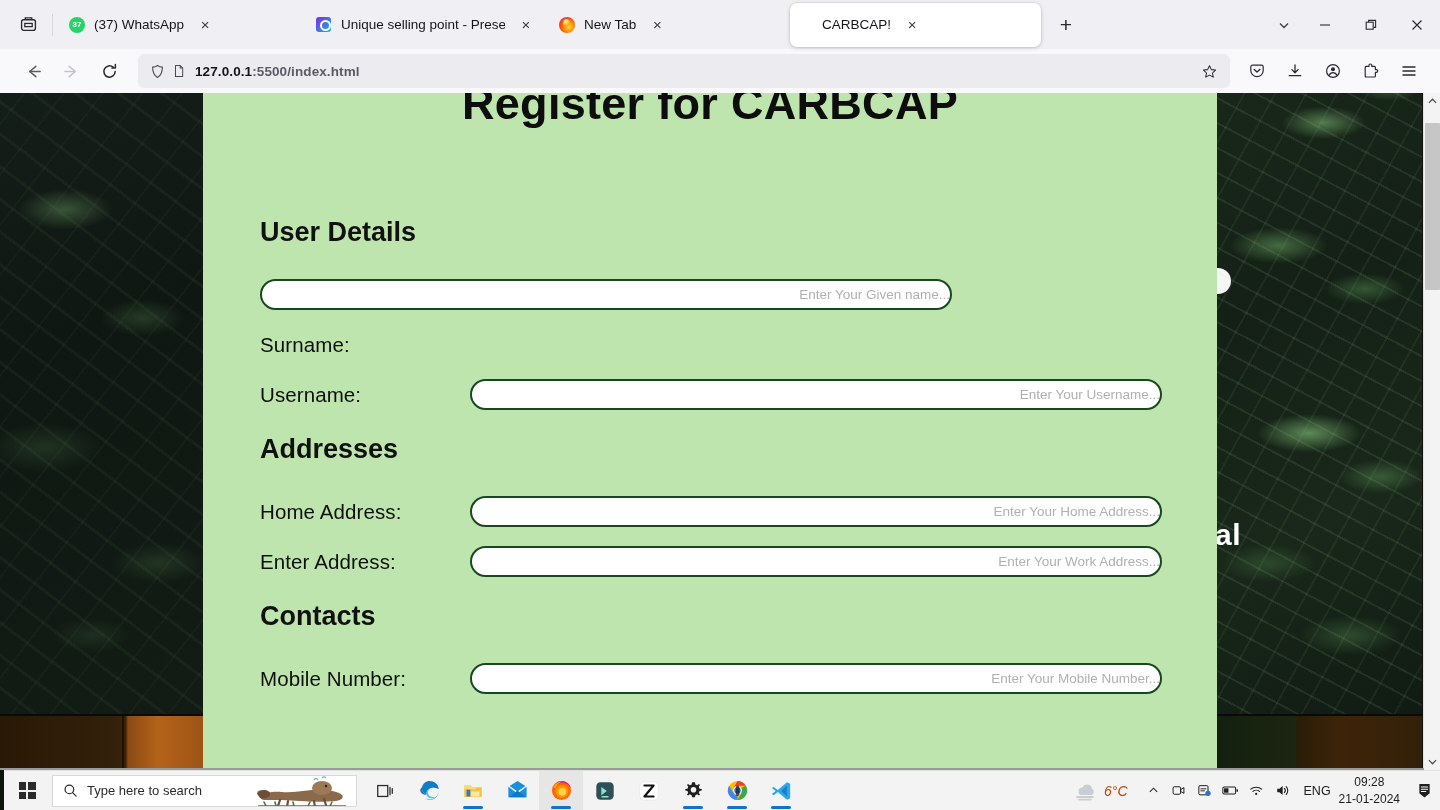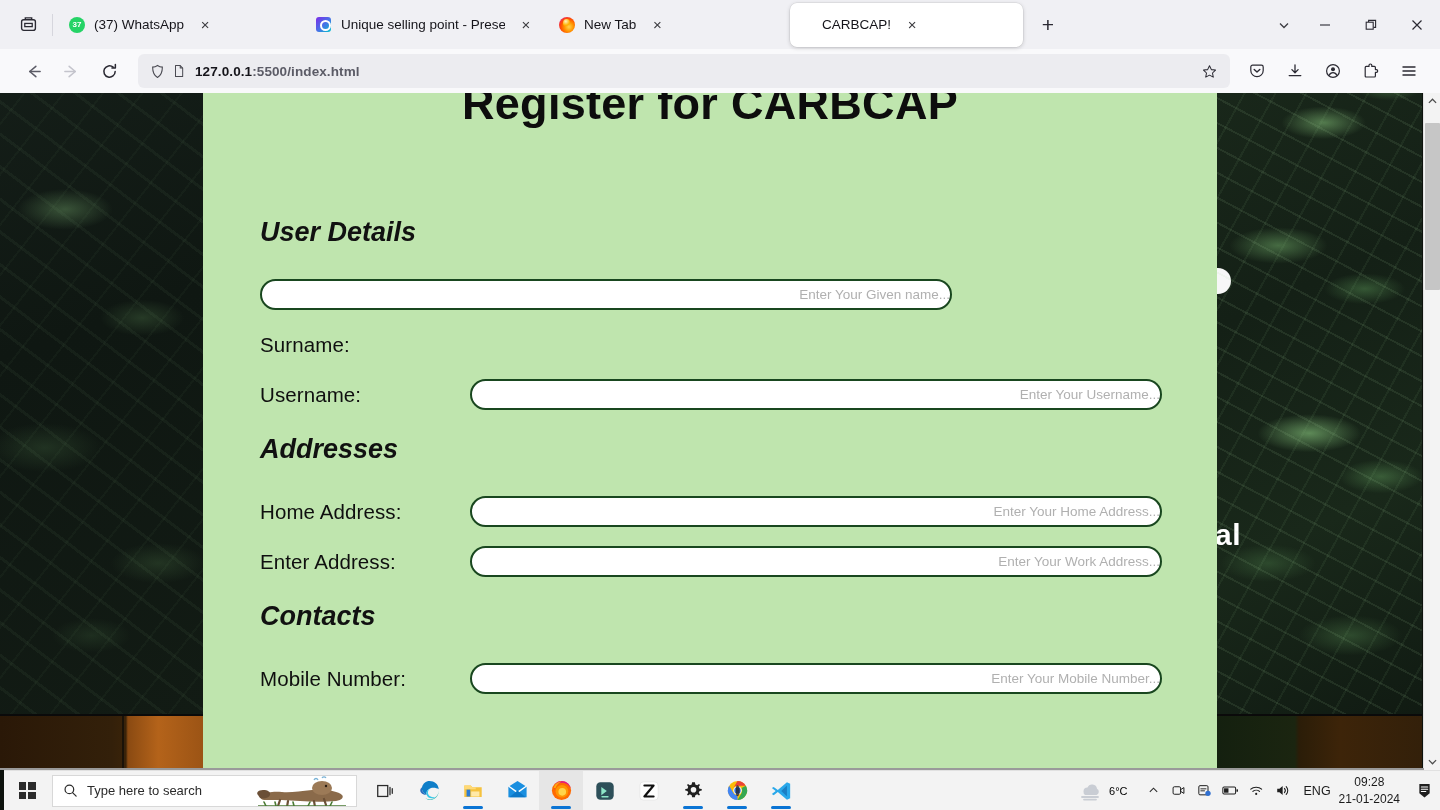--- a/index.html
+++ b/index.html
@@ -122,21 +122,21 @@
   }
   .tab.active {
     background: #ffffff; border-radius: 7px; height: 44px;
     box-shadow: 0 1px 4px rgba(0,0,0,.18), 0 0 0 .5px rgba(0,0,0,.08);
   }
   .tab.active .tab-title { color: #15141a; }
 
   .tab-w1 { width: 245px; }
   .tab-w2 { width: 241px; }
   .tab-w3 { width: 241px; }
-  .tab-w4 { width: 233px; padding-left: 32px; }
+  .tab-w4 { width: 251px; padding-left: 32px; }
 
   
   .fav-whatsapp {
     width: 16px; height: 16px; border-radius: 50%;
     background: #25d366; display: flex; align-items: center; justify-content: center;
     color: #fff; font-size: 8px; font-weight: 700;
   }
   .fav-canva {
     width: 15px; height: 15px; border-radius: 3px;
     background: linear-gradient(135deg, #7d2ae8 0%, #4b6ee8 50%, #01c4cc 100%);
@@ -210,21 +210,21 @@
   .page {
     position: absolute; left: 203px; top: 0; width: 1014px; min-height: 722px;
     background: #bfe5ae;
   }
   .page-title {
     text-align: center; font-size: 45px; font-weight: 700; color: #0d0d0d;
     letter-spacing: .3px; margin-top: -14px; padding-top: 0; line-height: 1.1;
     font-family: "Liberation Sans", sans-serif;
   }
   .section-head {
-    font-size: 27px; font-weight: 700; color: #111; margin-left: 57px; font-style: italic;
+    font-size: 27px; font-weight: 700; color: #111; margin-left: 57px;
   }
   .gap-after-title { height: 88px; }
 
   .field-row { display: flex; align-items: center; height: 50px; margin-left: 57px; }
   .field-label {
     width: 210px; font-size: 20.5px; color: #0f0f0f; font-weight: 400;
     font-family: "Liberation Sans", sans-serif; letter-spacing: .1px;
   }
   .field-input {
     width: 692px; height: 31px; border-radius: 16px;
@@ -283,21 +283,21 @@
   }
   .tb-app.active { background: #e6e6e6; }
   .tb-app .underline {
     position: absolute; bottom: 2px; left: 12px; width: 20px; height: 3px; border-radius: 2px; background: #0a74d4;
   }
   .tb-app .ico { width: 24px; height: 24px; display: flex; align-items: center; justify-content: center; }
 
   .tray { margin-left: auto; display: flex; align-items: center; height: 40px; padding-right: 6px; }
   .weather { display: flex; align-items: center; gap: 6px; margin-right: 14px; }
   .weather .cloud { width: 26px; height: 22px; position: relative; }
-  .weather .temp { font-size: 11px; color: #000000; }
+  .weather .temp { font-size: 14px; color: #c2410c; font-style: italic; }
   .tray-chev { width: 24px; display: flex; align-items: center; justify-content: center; color: #2b2b2b; font-size: 11px; }
   .tray-ico { width: 26px; height: 40px; display: flex; align-items: center; justify-content: center; color: #1f1f1f; }
   .tray-lang { font-size: 12.5px; color: #1b1b1b; margin: 0 8px; }
   .clock { text-align: center; font-size: 12px; color: #1b1b1b; line-height: 1.35; margin-right: 10px; }
   .notif { width: 28px; height: 40px; display: flex; align-items: center; justify-content: center; }
 </style>
 </head>
 <body>
 
 <div id="screen">

